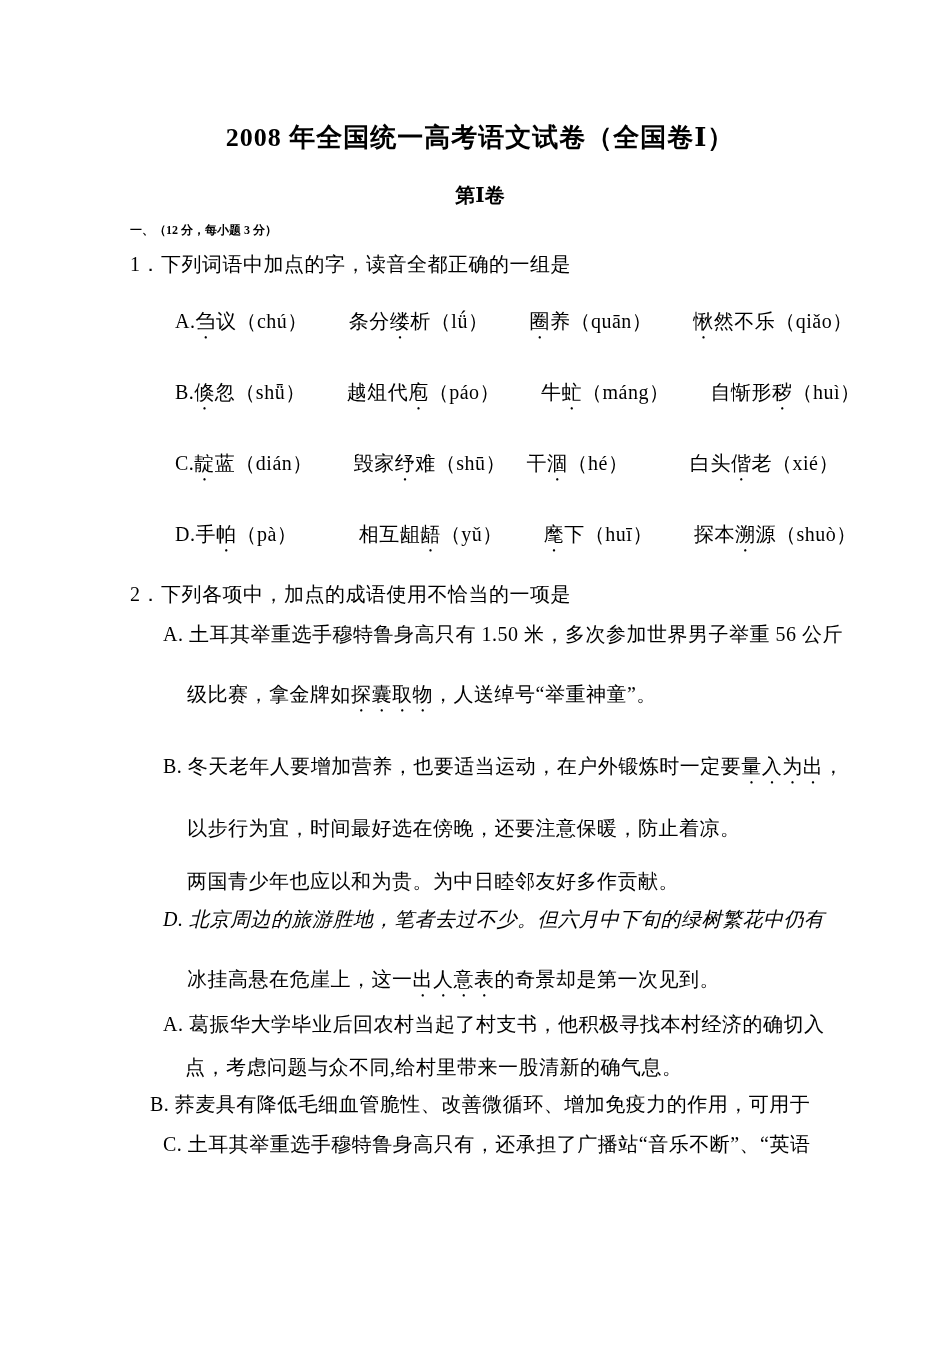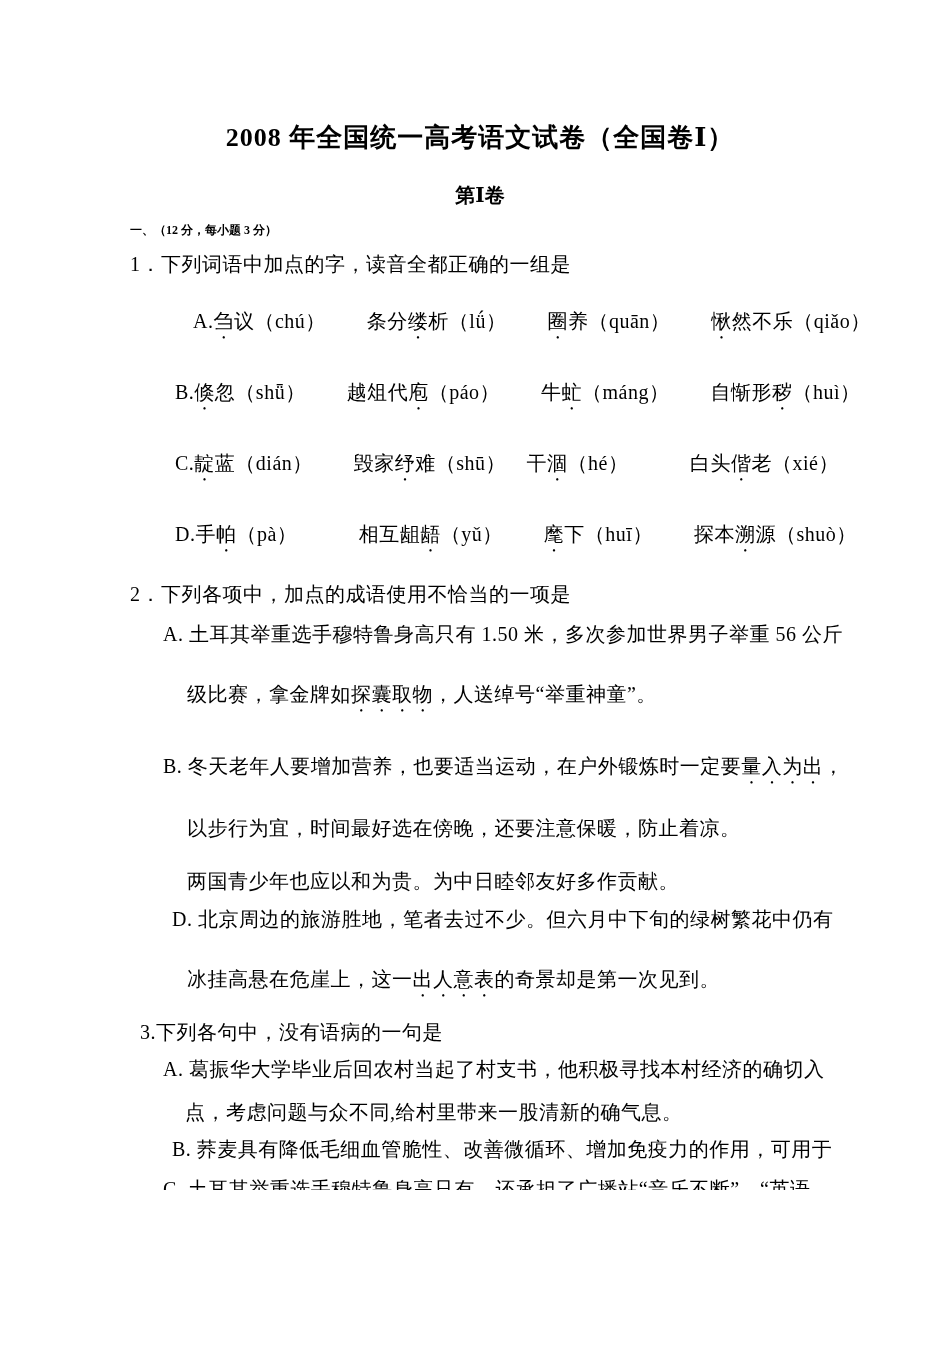--- a/index.html
+++ b/index.html
@@ -65,38 +65,37 @@
 <div class="page">
   <div class="content">
 
     <div class="title">2008 年全国统一高考语文试卷（全国卷Ⅰ）</div>
 
     <div class="volume">第Ⅰ卷</div>
 
     <div class="section">一、（12 分，每小题 3 分）</div>
 
     <div class="line" style="margin:5px 0 0 0;">1．下列词语中加点的字，读音全都正确的一组是</div>
-    <div class="line" style="margin:29px 0 0 63px;"><span>A.</span><span class="em-dot">刍</span><span>议（chú）　　条分</span><span class="em-dot">缕</span><span>析（lǘ）　　</span><span class="em-dot">圈</span><span>养（quān）　　</span><span class="em-dot">愀</span><span>然不乐（qiǎo）</span></div>
+    <div class="line" style="margin:29px 0 0 45px;"><span>A.</span><span class="em-dot">刍</span><span>议（chú）　　条分</span><span class="em-dot">缕</span><span>析（lǘ）　　</span><span class="em-dot">圈</span><span>养（quān）　　</span><span class="em-dot">愀</span><span>然不乐（qiǎo）</span></div>
     <div class="line" style="margin:35px 0 0 45px;"><span>B.</span><span class="em-dot">倏</span><span>忽（shǖ）　　越俎代</span><span class="em-dot">庖</span><span>（páo）　　牛</span><span class="em-dot">虻</span><span>（máng）　　自惭形</span><span class="em-dot">秽</span><span>（huì）</span></div>
     <div class="line" style="margin:35px 0 0 45px;"><span>C.</span><span class="em-dot">靛</span><span>蓝（dián）　　毁家</span><span class="em-dot">纾</span><span>难（shū）　干</span><span class="em-dot">涸</span><span>（hé）　　　白头</span><span class="em-dot">偕</span><span>老（xié）</span></div>
     <div class="line" style="margin:35px 0 0 45px;"><span>D.手</span><span class="em-dot">帕</span><span>（pà）　　　相互龃</span><span class="em-dot">龉</span><span>（yǔ）　　</span><span class="em-dot">麾</span><span>下（huī）　　探本</span><span class="em-dot">溯</span><span>源（shuò）</span></div>
 
     <div class="line" style="margin:24px 0 0 0;">2．下列各项中，加点的成语使用不恰当的一项是</div>
     <div class="line" style="margin:12px 0 0 33px;"><span>A. 土耳其举重选手穆特鲁身高只有 1.50 米，多次参加世界男子举重 56 公斤</span></div>
     <div class="line" style="margin:32px 0 0 57px;"><span>级比赛，拿金牌如</span><span class="em-dot">探囊取物</span><span>，人送绰号“举重神童”。</span></div>
     <div class="line" style="margin:36px 0 0 33px;"><span>B. 冬天老年人要增加营养，也要适当运动，在户外锻炼时一定要</span><span class="em-dot">量入为出</span><span>，</span></div>
     <div class="line" style="margin:26px 0 0 57px;"><span>以步行为宜，时间最好选在傍晚，还要注意保暖，防止着凉。</span></div>
     <div class="line" style="margin:25px 0 0 57px;"><span>两国青少年也应以和为贵。为中日睦邻友好多作贡献。</span></div>
-    <div class="line" style="margin:10px 0 0 42px;"><span>D. 北京周边的旅游胜地，笔者去过不少。但六月中下旬的绿树繁花中仍有</span></div>
+    <div class="line" style="margin:10px 0 0 33px;font-style:italic;"><span>D. 北京周边的旅游胜地，笔者去过不少。但六月中下旬的绿树繁花中仍有</span></div>
     <div class="line" style="margin:32px 0 0 57px;"><span>冰挂高悬在危崖上，这一</span><span class="em-dot">出人意表</span><span>的奇景却是第一次见到。</span></div>
 
-    <div class="line" style="margin:17px 0 0 10px;">3.下列各句中，没有语病的一句是</div>
     <div class="line" style="margin:9px 0 8px 33px;"><span>A. 葛振华大学毕业后回农村当起了村支书，他积极寻找本村经济的确切入</span></div>
     <div class="line" style="margin:15px 0 0 55px;"><span>点，考虑问题与众不同,给村里带来一股清新的确气息。</span></div>
-    <div class="line" style="margin:9px 0 0 42px;"><span>B. 荞麦具有降低毛细血管脆性、改善微循环、增加免疫力的作用，可用于</span></div>
+    <div class="line" style="margin:9px 0 0 20px;"><span>B. 荞麦具有降低毛细血管脆性、改善微循环、增加免疫力的作用，可用于</span></div>
     <div class="line" style="margin:12px 0 0 33px;"><span>C. 土耳其举重选手穆特鲁身高只有，还承担了广播站“音乐不断”、“英语</span></div>
 
   </div>
 
   <div class="footer">
     <span>第 1 页 | 共 26 页</span>
   </div>
 </div>
 
 </body></html>

